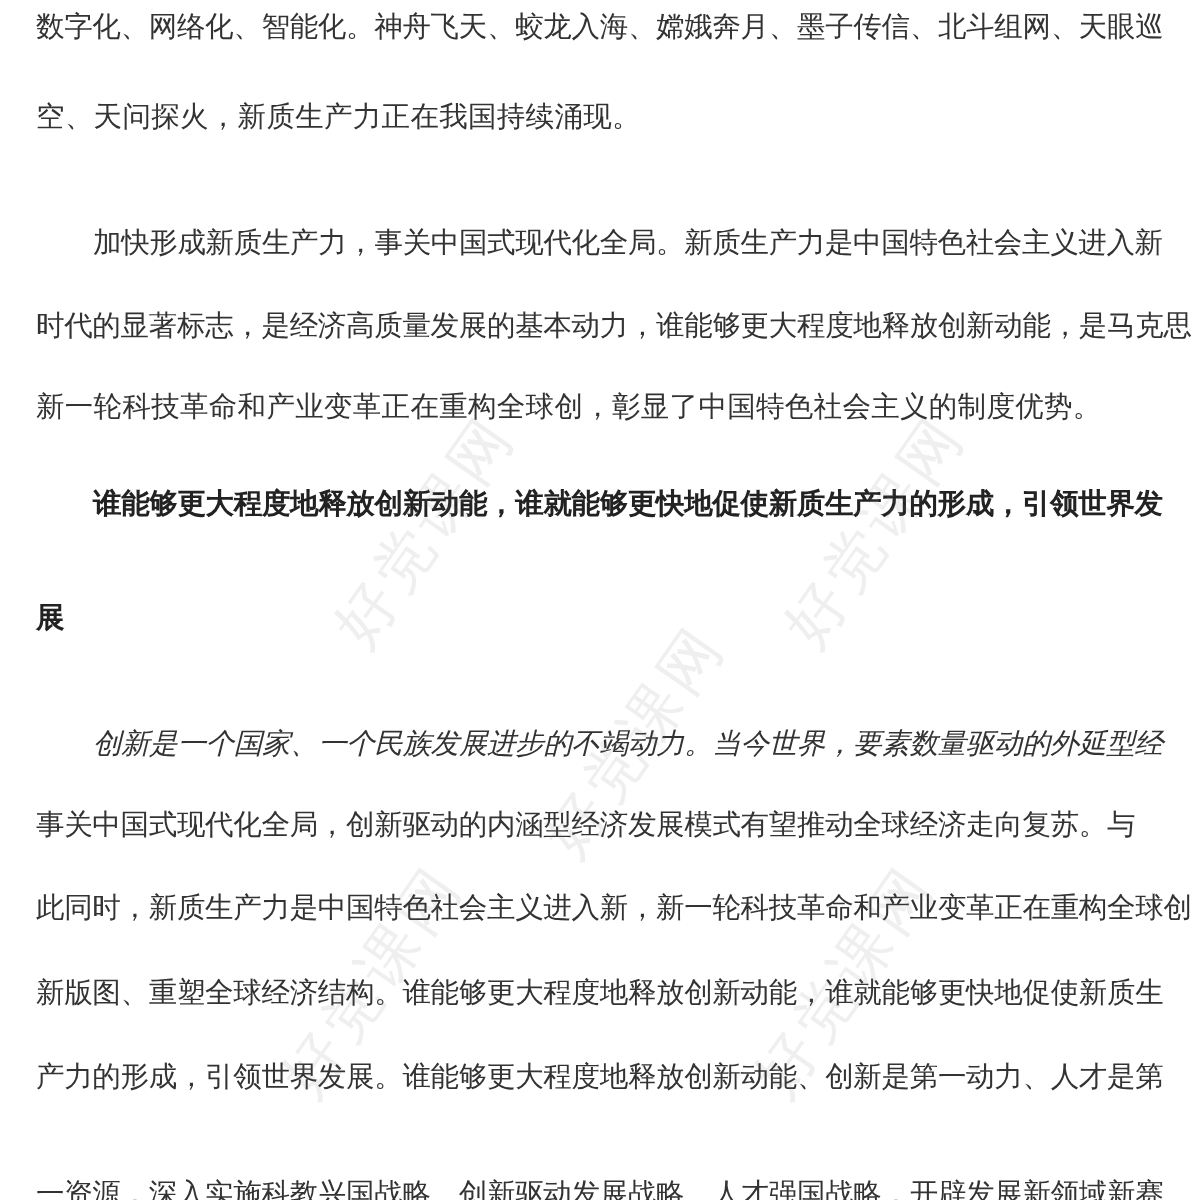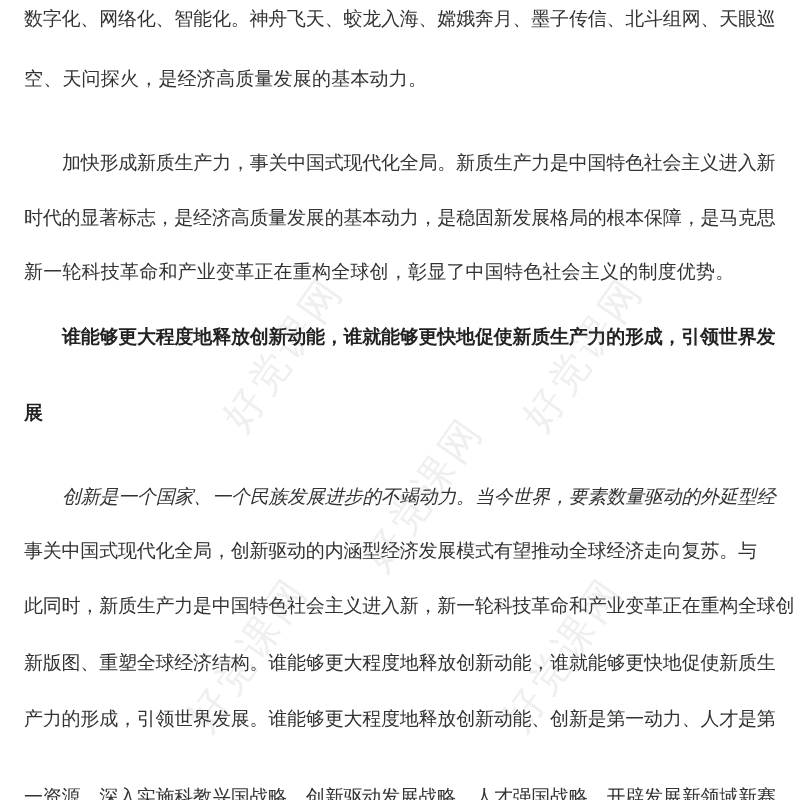--- a/index.html
+++ b/index.html
@@ -48,23 +48,23 @@
     pointer-events: none;
     letter-spacing: 4px;
   }
 </style>
 </head>
 <body>
 
 <div class="page">
   <div class="content" id="content">
     <div class="line" style="top: 6px; left: 0px; letter-spacing: -0.210256px;">数字化、网络化、智能化。神舟飞天、蛟龙入海、嫦娥奔月、墨子传信、北斗组网、天眼巡</div>
-    <div class="line" style="top: 66px; left: 0px;">空、天问探火，是经济高质量发展的基本动力。</div>
+    <div class="line" style="top: 66px; left: 0px;">空、天问探火，新质生产力正在我国持续涌现。</div>
     <div class="line" style="top: 150px; left: 38px; letter-spacing: -0.232432px;">加快形成新质生产力，事关中国式现代化全局。新质生产力是中国特色社会主义进入新</div>
-    <div class="line" style="top: 205px; left: 0px; letter-spacing: -0.210256px;">时代的显著标志，是经济高质量发展的基本动力，是稳固新发展格局的根本保障，是马克思</div>
+    <div class="line" style="top: 205px; left: 0px; letter-spacing: -0.210256px;">时代的显著标志，是经济高质量发展的基本动力，谁能够更大程度地释放创新动能，是马克思</div>
     <div class="line" style="top: 259px; left: 0px;">新一轮科技革命和产业变革正在重构全球创，彰显了中国特色社会主义的制度优势。</div>
     <div class="line bold" style="top: 324px; left: 38px; letter-spacing: -0.232432px;">谁能够更大程度地释放创新动能，谁就能够更快地促使新质生产力的形成，引领世界发</div>
     <div class="line bold" style="top: 400px; left: 0px;">展</div>
     <div class="line" style="top: 484px; left: 38px; letter-spacing: -0.232432px; font-style: italic;">创新是一个国家、一个民族发展进步的不竭动力。当今世界，要素数量驱动的外延型经</div>
     <div class="line" style="top: 538px; left: 0px; letter-spacing: -0.210256px;">事关中国式现代化全局，创新驱动的内涵型经济发展模式有望推动全球经济走向复苏。与</div>
     <div class="line" style="top: 593px; left: 0px; letter-spacing: -0.210256px;">此同时，新质生产力是中国特色社会主义进入新，新一轮科技革命和产业变革正在重构全球创</div>
     <div class="line" style="top: 650px; left: 0px; letter-spacing: -0.210256px;">新版图、重塑全球经济结构。谁能够更大程度地释放创新动能，谁就能够更快地促使新质生</div>
     <div class="line" style="top: 706px; left: 0px; letter-spacing: -0.210256px;">产力的形成，引领世界发展。谁能够更大程度地释放创新动能、创新是第一动力、人才是第</div>
     <div class="line" style="top: 784px; left: 0px; letter-spacing: -0.210256px;">一资源，深入实施科教兴国战略、创新驱动发展战略、人才强国战略，开辟发展新领域新赛</div>
   </div>

